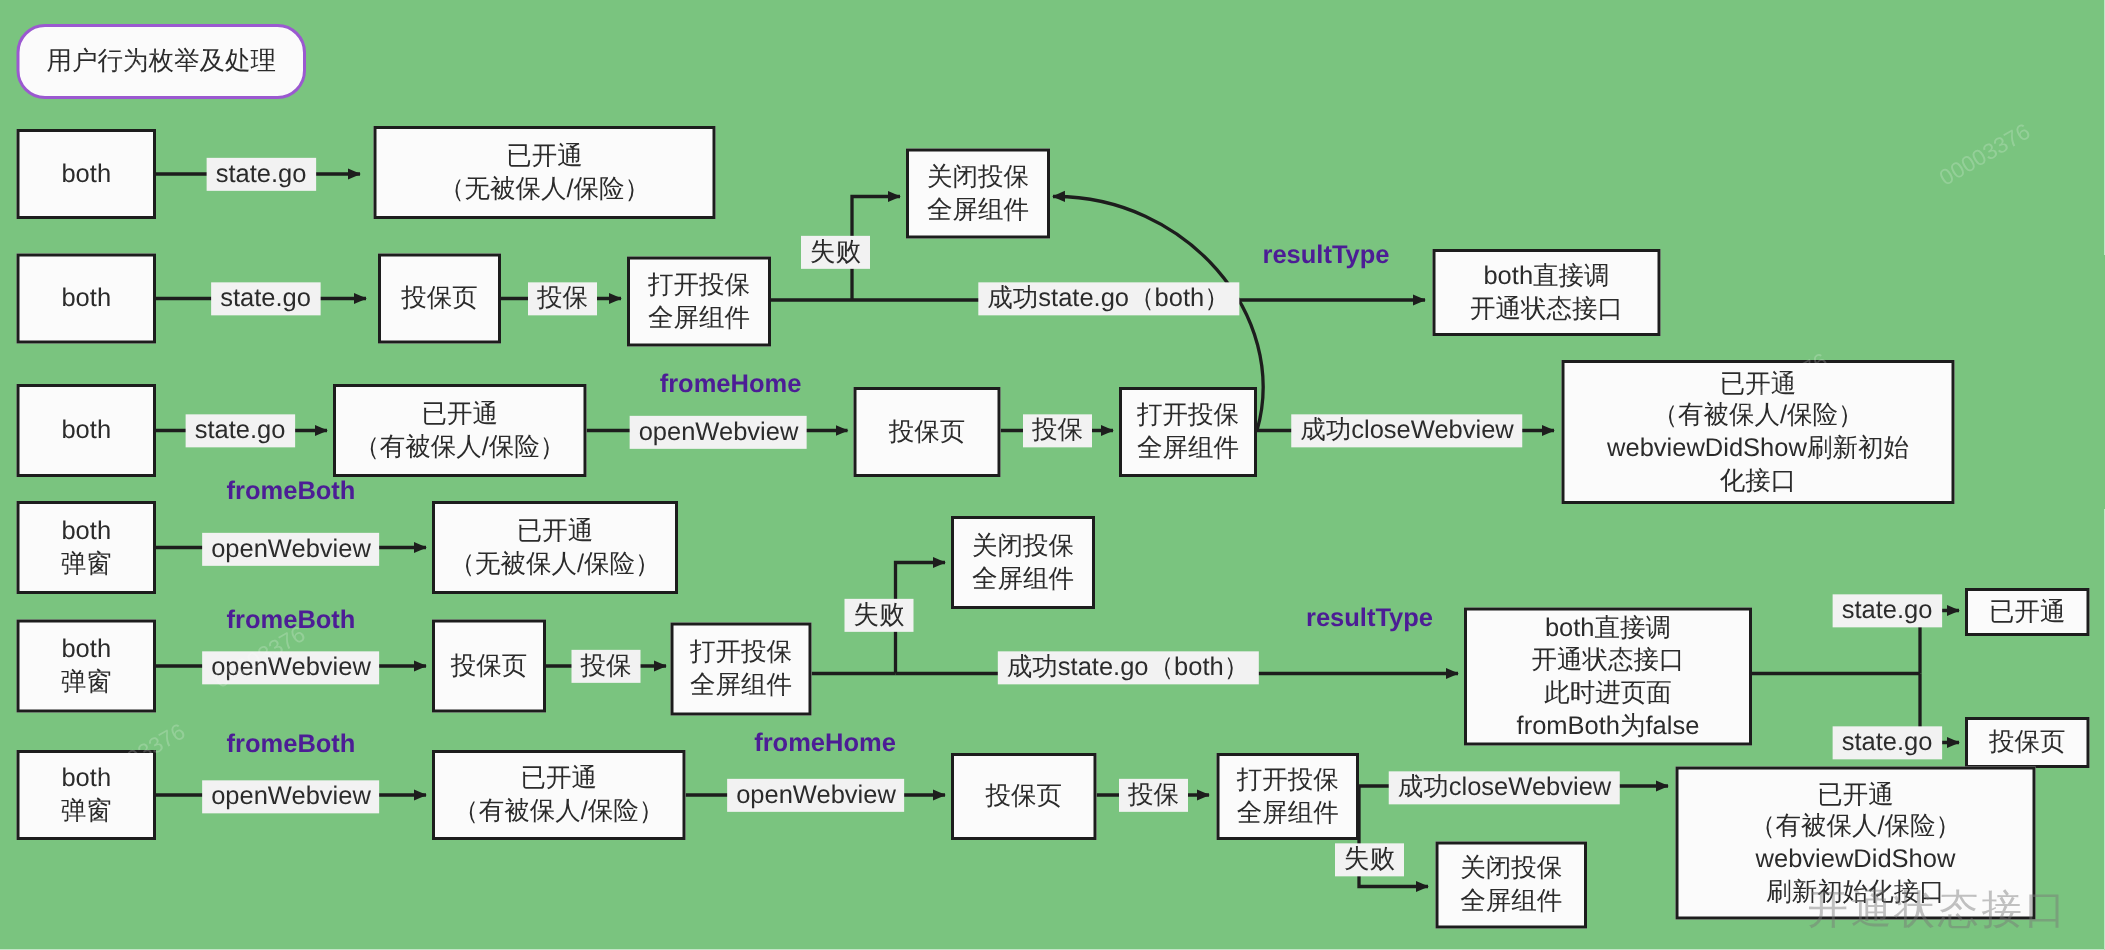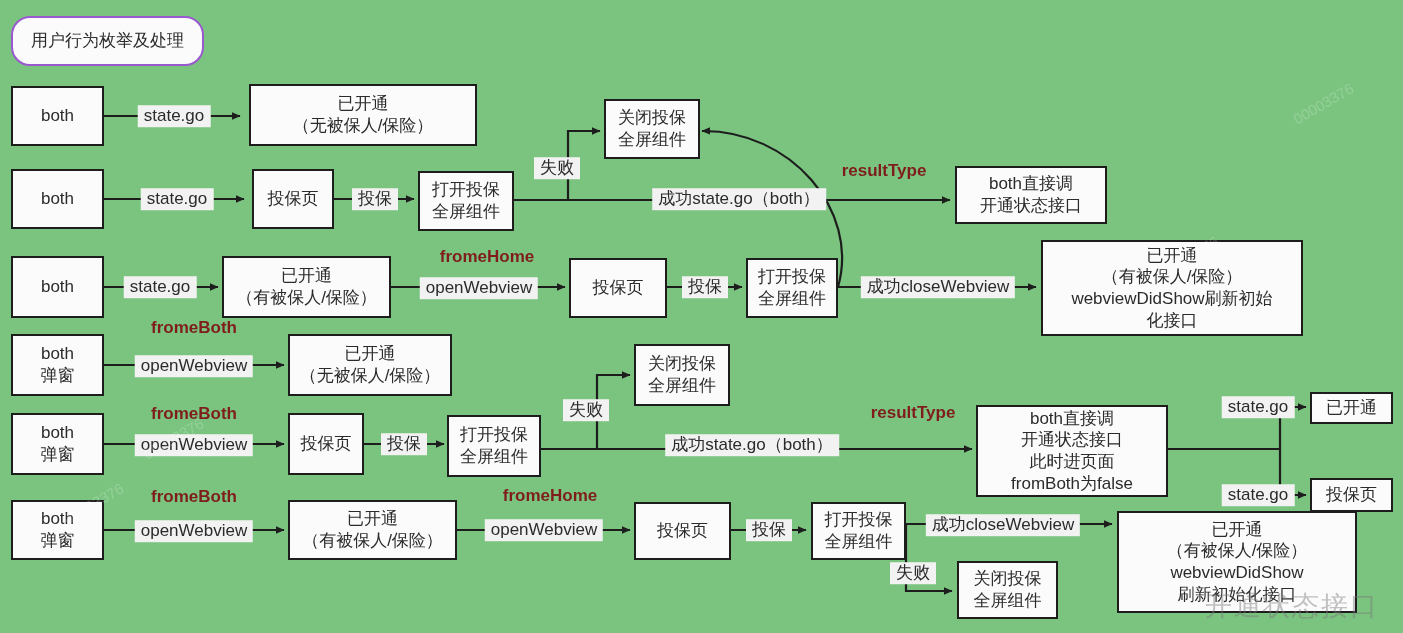--- a/index.html
+++ b/index.html
@@ -47,21 +47,21 @@
     background: #f2f2f2;
     color: #2b2b2b;
     font-size: 17px;
     line-height: 1.15;
     padding: 1px 6px;
     white-space: nowrap;
     transform: translate(-50%, -50%);
   }
   .rlabel {
     position: absolute;
-    color: #7f1d1d;
+    color: #4c1d95;
     font-size: 17px;
     font-weight: bold;
     line-height: 1.1;
     white-space: nowrap;
     background: transparent;
     transform: translate(-50%, -50%);
   }
   .watermark {
     position: absolute;
     color: rgba(120,120,120,0.45);

